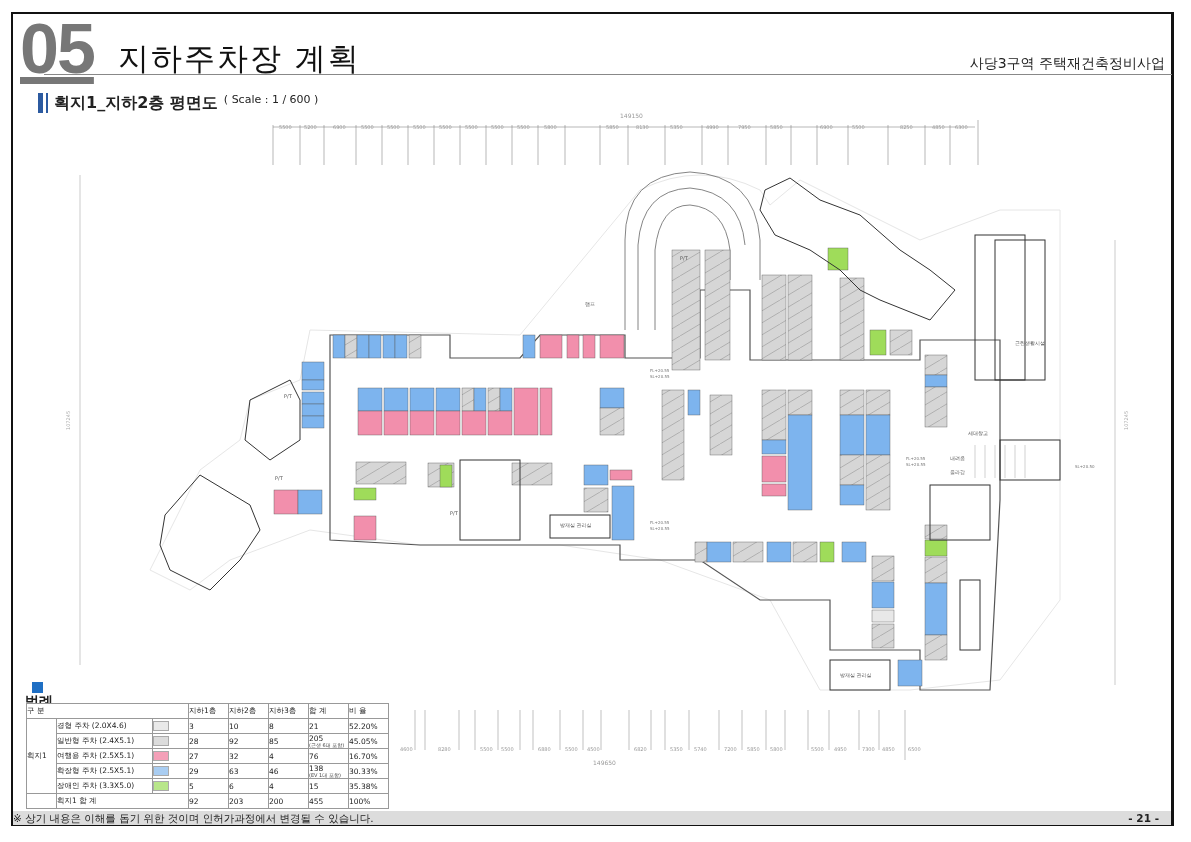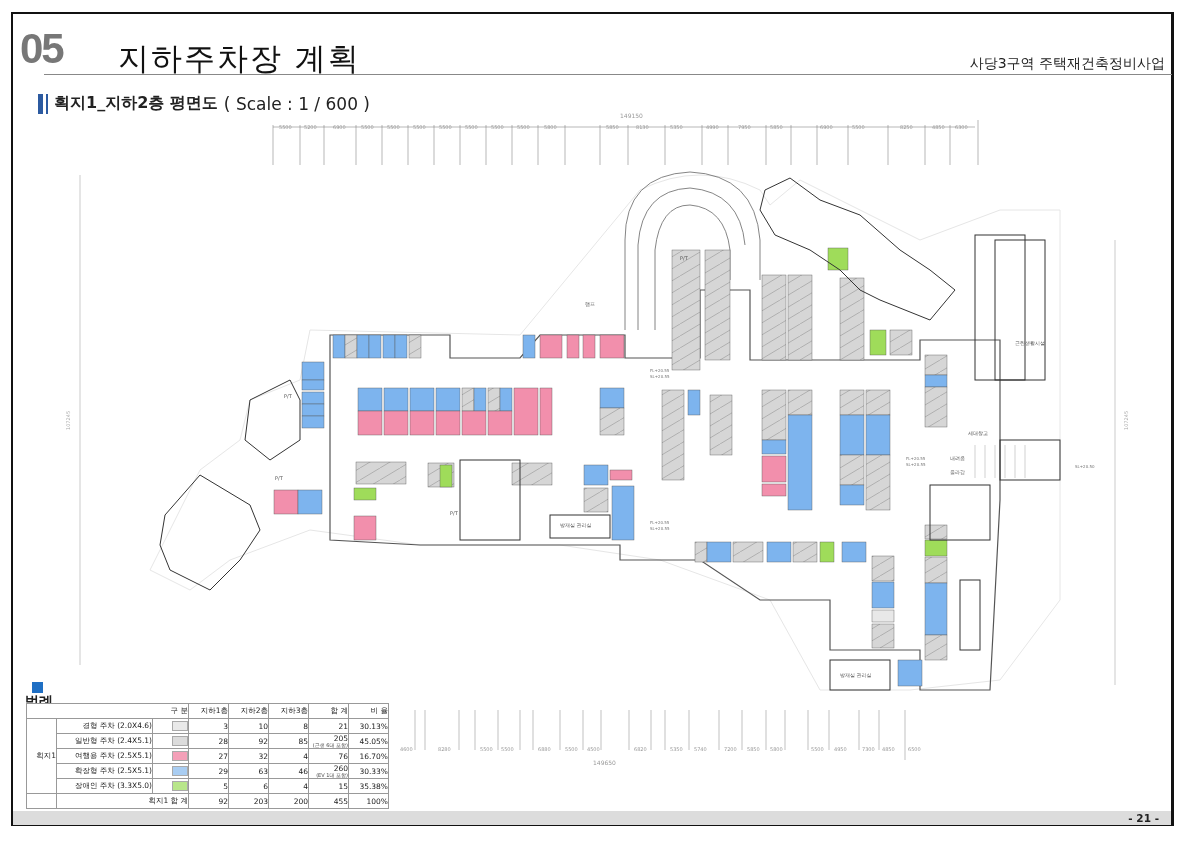--- a/index.html
+++ b/index.html
@@ -1,32 +1,32 @@
 <!DOCTYPE html>
 <html><head>
 <meta charset="utf-8">
 <style>
   html,body{margin:0;padding:0;background:#fff;}
   body{width:1191px;height:842px;position:relative;overflow:hidden;font-family:"DejaVu Sans","Liberation Sans",sans-serif;}
   .frame{position:absolute;left:11px;top:12px;width:1163px;height:814px;border:2px solid #111;border-right-width:3px;border-bottom-width:3px;box-sizing:border-box;}
-  .sec-num{position:absolute;left:20px;top:18px;font-family:"Liberation Sans",sans-serif;font-weight:bold;font-size:42px;line-height:62px;color:#777;letter-spacing:-2px;}
+  .sec-num{position:absolute;left:20px;top:18px;font-family:"Liberation Sans",sans-serif;font-weight:bold;font-size:70px;line-height:62px;color:#777;letter-spacing:-2px;text-decoration:underline;}
   .sec-title{position:absolute;left:118px;top:38px;font-size:31px;font-weight:normal;color:#111;letter-spacing:2px;}
   .hdr-line{position:absolute;left:44px;top:74px;width:1128px;height:1px;background:#888;}
   .project{position:absolute;right:26px;top:55px;font-size:14px;color:#222;}
-  .sub{position:absolute;left:38px;top:93px;display:flex;align-items:center;}
+  .sub{position:absolute;left:38px;top:93px;display:flex;}
   .sub .bar{width:5px;height:20px;background:#2c5aa0;margin-right:3px;}
   .sub .bar2{width:2px;height:20px;background:#2c5aa0;margin-right:6px;}
   .sub .t{font-size:16px;font-weight:bold;color:#222;}
-  .sub .s{font-size:17px;color:#222;margin-left:6px;}
+  .sub .s{font-size:11px;color:#222;margin-left:6px;}
   .plan{position:absolute;left:60px;top:105px;width:1090px;height:665px;}
   .legend-title{position:absolute;left:25px;top:682px;display:flex;align-items:center;flex-direction:column;}
   .legend-title .sq{width:11px;height:11px;background:#1f6fc4;margin-right:4px;}
   .legend-title .t{font-size:14px;font-weight:bold;color:#222;}
   table.lg{position:absolute;left:26px;top:703px;border-collapse:collapse;font-size:7.5px;color:#222;background:#fff;}
-  table.lg td,table.lg th{border:1px solid #999;text-align:right;padding:0;font-weight:normal;height:14px;}
+  table.lg td,table.lg th{border:1px solid #999;text-align:left;padding:0;font-weight:normal;height:14px;}
   table.lg{border:1px solid #333;}
   .sw{display:inline-block;width:14px;height:8px;border:1px solid #aaa;vertical-align:middle;}
   .small{font-size:5px;display:block;line-height:5px;color:#444;}
   .footer{position:absolute;left:13px;top:811px;width:1158px;height:14px;background:#dcdcdc;}
   .footer .n{position:absolute;left:0;top:0;font-size:10.5px;color:#222;line-height:14px;}
   .footer .p{position:absolute;right:12px;top:0;font-size:10.5px;font-weight:bold;color:#222;line-height:14px;text-align:center;}
 </style>
 </head>
 <body>
 
@@ -347,21 +347,21 @@
     <th>비 율</th>
   </tr>
   <tr>
     <td rowspan="5">획지1</td>
     <td>경형 주차 (2.0X4.6)</td>
     <td><span class="sw" style="background:#e9e9e9"></span></td>
     <td>3</td>
     <td>10</td>
     <td>8</td>
     <td>21</td>
-    <td>30.13%</td>
+    <td>52.20%</td>
   </tr>
   <tr>
     <td>일반형 주차 (2.4X5.1)</td>
     <td><span class="sw" style="background:#dcdcdc"></span></td>
     <td>28</td>
     <td>92</td>
     <td>85</td>
     <td><span>205</span><span class="small">(근생 6대 포함)</span></td>
     <td>45.05%</td>
   </tr>
@@ -373,21 +373,21 @@
     <td>4</td>
     <td>76</td>
     <td>16.70%</td>
   </tr>
   <tr>
     <td>확장형 주차 (2.5X5.1)</td>
     <td><span class="sw" style="background:#a9cdf2"></span></td>
     <td>29</td>
     <td>63</td>
     <td>46</td>
-    <td><span>260</span><span class="small">(EV 1대 포함)</span></td>
+    <td><span>138</span><span class="small">(EV 1대 포함)</span></td>
     <td>30.33%</td>
   </tr>
   <tr>
     <td>장애인 주차 (3.3X5.0)</td>
     <td><span class="sw" style="background:#b8e68a"></span></td>
     <td>5</td>
     <td>6</td>
     <td>4</td>
     <td>15</td>
     <td>35.38%</td>
@@ -398,14 +398,15 @@
     <td>92</td>
     <td>203</td>
     <td>200</td>
     <td>455</td>
     <td>100%</td>
   </tr>
 </tbody>
   </table>
 
 <div class="footer">
+  <span class="n">※ 상기 내용은 이해를 돕기 위한 것이며 인허가과정에서 변경될 수 있습니다.</span>
   <span class="p">- 21 -</span>
 </div>
 
 </body></html>

